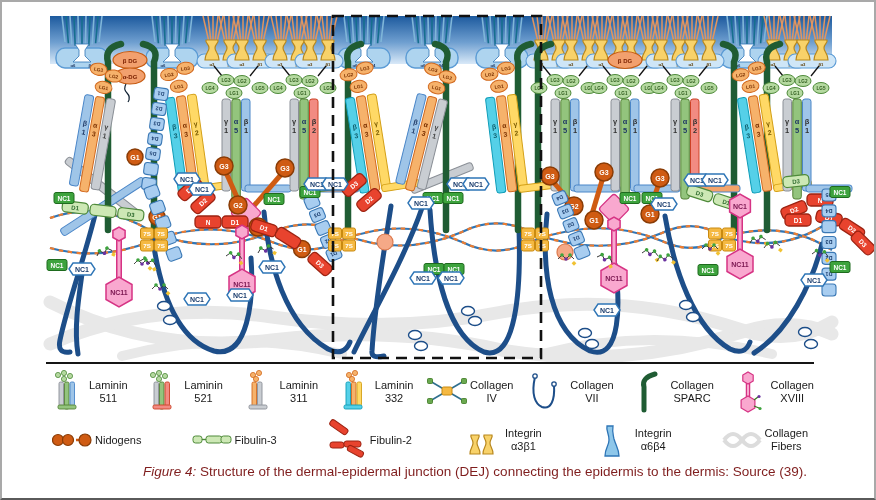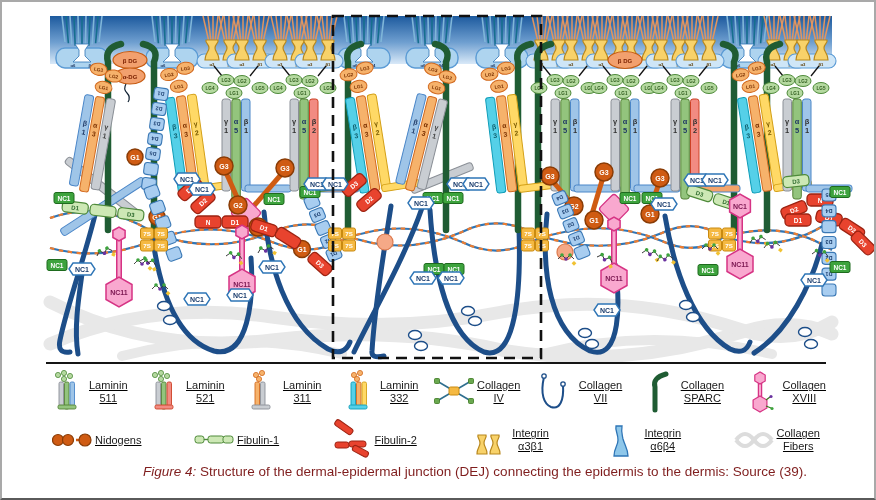--- a/index.html
+++ b/index.html
@@ -4,23 +4,22 @@
 <style>
   html,body{margin:0;padding:0;background:#fff;}
   .frame{
     position:relative;width:876px;height:500px;box-sizing:border-box;
     border:2px solid #a9a9a9;border-bottom-color:#5a5a5a;background:#fff;
     font-family:"Liberation Sans",sans-serif;overflow:hidden;
   }
   svg text{font-family:"Liberation Sans",sans-serif;}
   .diagram-wrap{position:absolute;left:0;top:0;width:876px;height:360px;}
   .legend{
-    position:absolute;left:44px;right:48px;top:360px;border-top:2px solid #151515;
+    position:absolute;left:44px;right:60px;top:360px;border-top:2px solid #151515;
     padding-top:2px;
-    text-decoration:underline;
   }
   .legend-row{display:flex;justify-content:space-between;align-items:center;}
   .legend-row.r1{height:52px;}
   .legend-row.r2{height:44px;padding:0 6px;align-items:flex-end;}
   .legend-item{display:flex;align-items:center;gap:3px;}
   .legend-label{font-size:11px;color:#1a1a1a;text-align:center;line-height:1.15;white-space:nowrap;}
   .caption{
     position:absolute;left:0;top:462px;width:100%;text-align:center;
     font-size:13.5px;color:#7f1d1d;margin-left:37px;
   }
@@ -1395,21 +1394,21 @@
         <div class="legend-item">
           <svg width="40" height="44" viewBox="0 0 40 44">
             <g>
               <rect x="1" y="18" width="9" height="7" rx="2.5" fill="#cde8b5" stroke="#4e8a3a" stroke-width="1"></rect>
               <line x1="10" y1="21.5" x2="14" y2="21.5" stroke="#4e8a3a" stroke-width="1.4"></line>
               <rect x="14" y="18" width="16" height="7" rx="2.5" fill="#cde8b5" stroke="#4e8a3a" stroke-width="1"></rect>
               <rect x="29" y="18" width="10" height="7" rx="2.5" fill="#cde8b5" stroke="#4e8a3a" stroke-width="1"></rect>
             </g>
           </svg>
           <div class="legend-label">
-            <div>Fibulin-1</div>
+            <div>Fibulin-3</div>
           </div>
         </div>
         <div class="legend-item">
           <svg width="40" height="44" viewBox="0 0 40 44">
             <g>
               <rect x="2" y="6" width="20" height="6.5" rx="2.5" fill="#e8432e" stroke="#9c2312" stroke-width="1" transform="rotate(35 12 9)"></rect>
               <rect x="3" y="24" width="14" height="6" rx="2.5" fill="#e8432e" stroke="#9c2312" stroke-width="1"></rect>
               <rect x="17" y="23" width="17" height="6" rx="2.5" fill="#e8432e" stroke="#9c2312" stroke-width="1"></rect>
               <rect x="20" y="30" width="17" height="6" rx="2.5" fill="#e8432e" stroke="#9c2312" stroke-width="1" transform="rotate(28 28 33)"></rect>
             </g>

